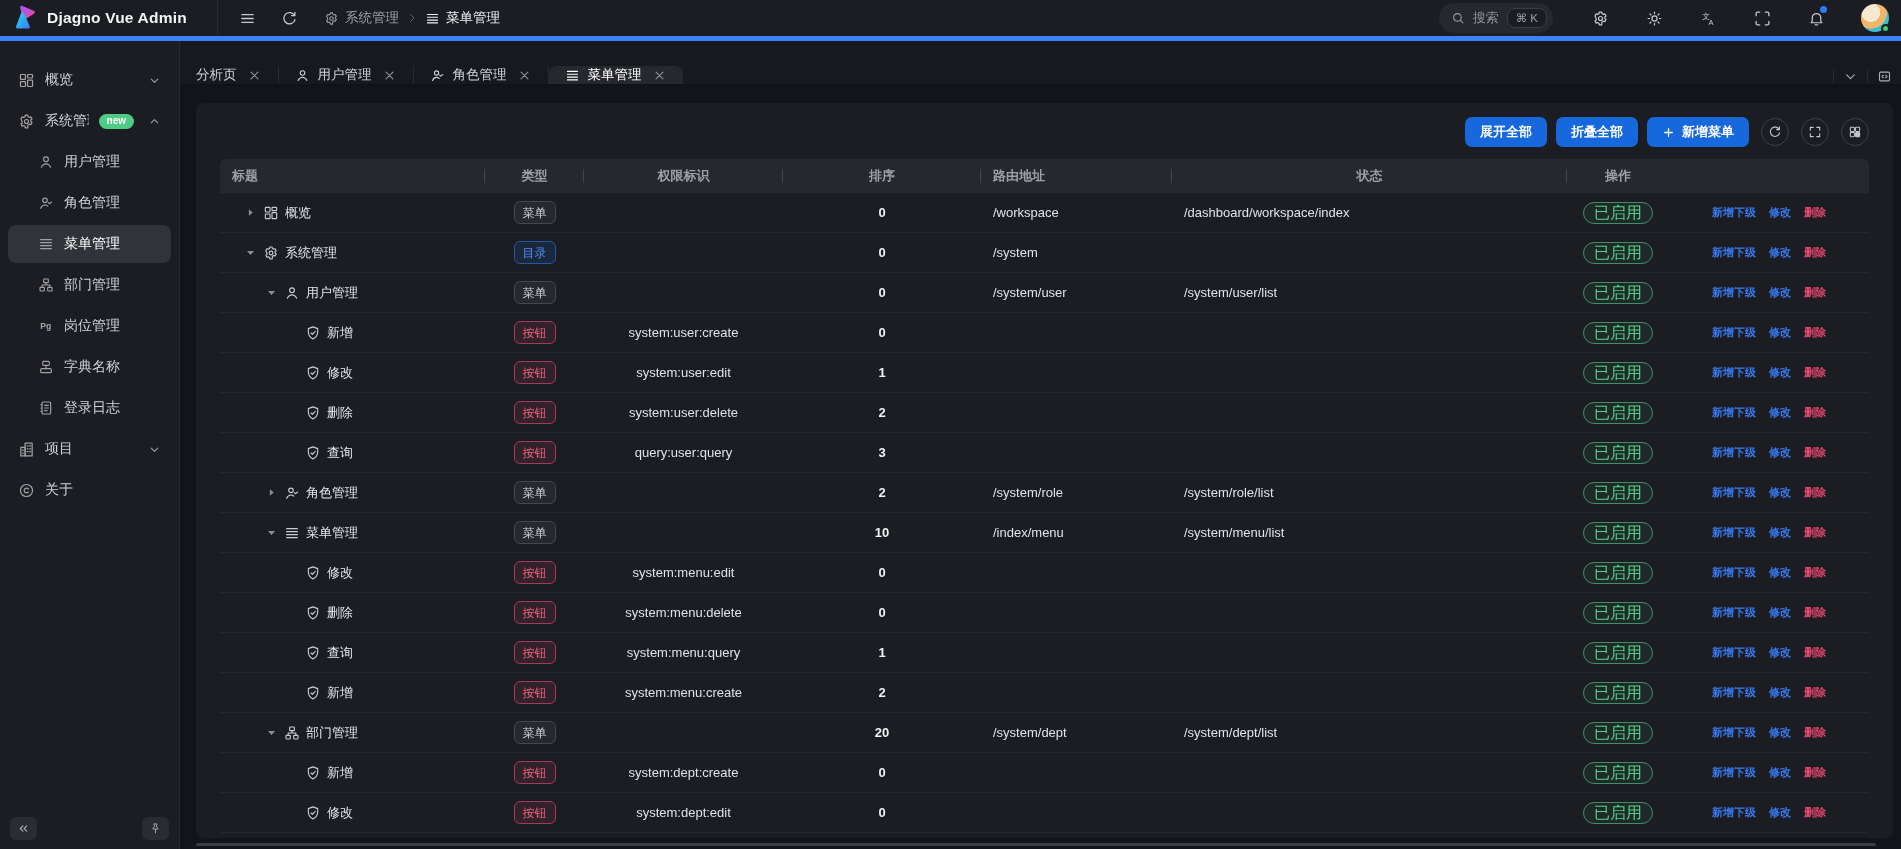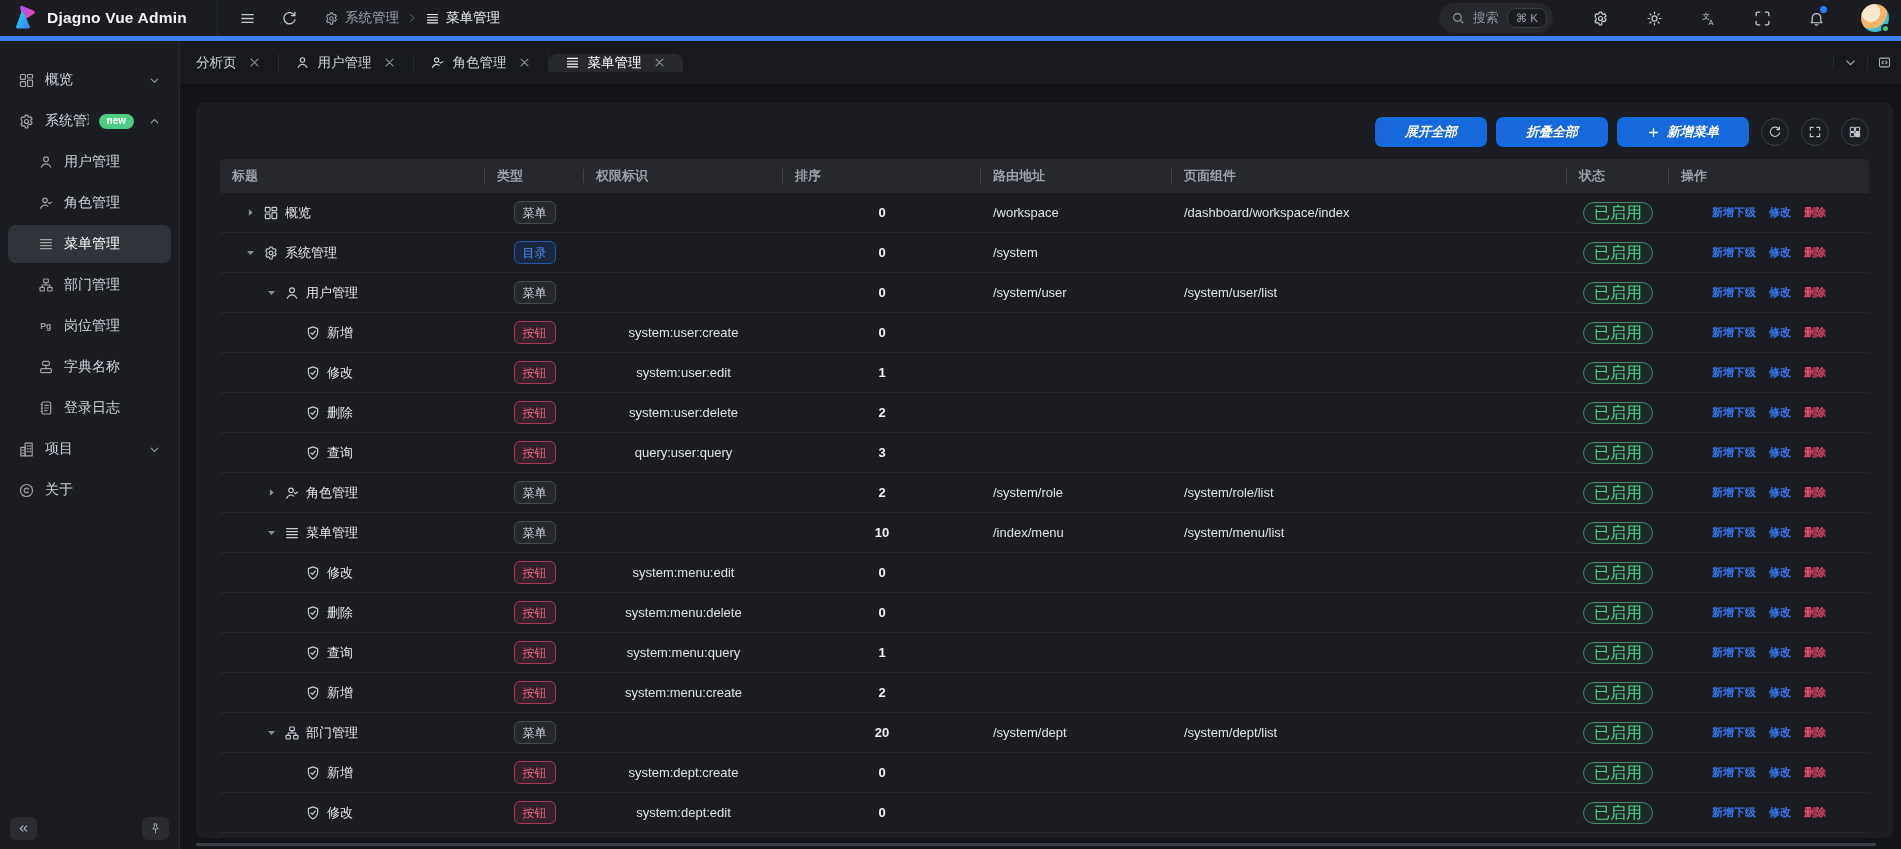--- a/index.html
+++ b/index.html
@@ -60,51 +60,51 @@
   .side-badge + .side-chev { margin-left:4px; }
   .sidebar-bottom { position:absolute; left:0; right:0; bottom:6px; height:30px; display:flex;
                     align-items:center; justify-content:space-between; padding:0 10px; }
   .side-tool { width:27px; height:23px; border-radius:6px; background:#2a2c32; color:#a9afb7;
                display:flex; align-items:center; justify-content:center; cursor:pointer; }
   .side-tool .icon { width:13px; height:13px; }
 
   
   .main { flex:1; display:flex; flex-direction:column; min-width:0; }
   .tabbar { height:44px; background:#17191e; border-bottom:1px solid #0f1114; display:flex;
-            align-items:center; flex:none; }
+            align-items:flex-end; flex:none; }
   .tab { display:flex; align-items:center; gap:8px; padding:0 16px; font-size:13.5px; color:#cfd3d9;
          border-right:1px solid #26292f; cursor:pointer; white-space:nowrap; }
   .tab .icon { width:15px; height:15px; }
   .tab-close { width:12px; height:12px; color:#8a8f96; margin-left:2px; }
   .tab.active { background:#26282e; border-radius:8px 8px 0 0; color:#fff; border-right:none; }
   .tabbar-right { margin-left:auto; display:flex; }
   .tabbar-btn { width:34px; border-left:1px solid #26292f; display:flex; align-items:center;
                 justify-content:center; color:#abb0b8; cursor:pointer; }
   .tabbar-btn .icon { width:15px; height:15px; }
 
   .content { flex:1; background:#121419; padding:18px 8px 0 16px; display:flex; flex-direction:column; min-height:0; }
   .panel { background:#1b1d23; border-radius:8px; padding:14px 24px 0; height:735px; flex:none; }
   .toolbar { display:flex; justify-content:flex-end; align-items:center; gap:9px; height:30px; }
   .btn { background:var(--primary,#1668dc); color:#fff; border:none; font-size:13px; font-weight:bold;
-         height:30px; padding:0 30px; border-radius:7px; display:flex; align-items:center; gap:7px;
-         cursor:pointer; font-family:inherit;font-style:italic; }
+         height:30px; padding:0 15px; border-radius:7px; display:flex; align-items:center; gap:7px;
+         cursor:pointer; font-family:inherit; }
   .btn .icon { width:13px; height:13px; }
   .icon-btn { width:28px; height:28px; border:1px solid #3c4047; background:transparent; color:#c3c7cd;
               border-radius:50%; display:flex; align-items:center; justify-content:center;
               margin-left:3px; cursor:pointer; }
   .icon-btn .icon { width:14px; height:14px; }
 
   
   .table { margin-top:12px; --cols:265px 99px 199px 198px 191px 395px 102px minmax(0,1fr); }
   .thead { display:grid; grid-template-columns:var(--cols); background:#26282e; height:34px;
            align-items:center; border-radius:5px 5px 0 0; color:#9ca1a9; font-size:13px; font-weight:bold; }
   .th { padding:0 12px; position:relative; }
   .th:not(:last-child)::after { content:""; position:absolute; right:0; top:50%; transform:translateY(-50%);
            width:1px; height:14px; background:#42454c; }
-  .al-left { text-align:left; } .al-center { text-align:left; }
+  .al-left { text-align:left; } .al-center { text-align:center; }
   .trow { display:grid; grid-template-columns:var(--cols); height:40px; align-items:center;
           border-bottom:1px solid #25272d; font-size:13px; }
   .td { padding:0 12px; overflow:hidden; white-space:nowrap; }
   .td.center { text-align:center; }
   .title-cell { display:flex; align-items:center; gap:6px; color:#e3e5e9; }
   .caret { width:13px; height:13px; color:#8b9097; flex:none; cursor:pointer; }
   .caret-spacer { width:13px; flex:none; }
   .row-icon { width:16px; height:16px; color:#c9cdd3; flex:none; }
   .badge { display:inline-flex; align-items:center; height:23px; padding:0 8px; border-radius:6px;
            font-size:12px; border:1px solid transparent; line-height:1; }
@@ -513,21 +513,20 @@
               </span>
           </div>
 
           <div class="table">
             <div class="thead">
                 <div class="th al-left">标题</div>
                 <div class="th al-center">类型</div>
                 <div class="th al-center">权限标识</div>
                 <div class="th al-center">排序</div>
                 <div class="th al-left">路由地址</div>
-                <div class="th al-left">页面组件</div>
                 <div class="th al-center">状态</div>
                 <div class="th al-center">操作</div>
               </div>
             <div class="tbody">
                 <div class="trow">
                   <div class="td title-cell" style="padding-left:24px">
                     <span class="icon caret">
                       <svg viewBox="0 0 24 24">
                         <path d="M9 6l7 6-7 6z" fill="currentColor"></path>
                       </svg>

